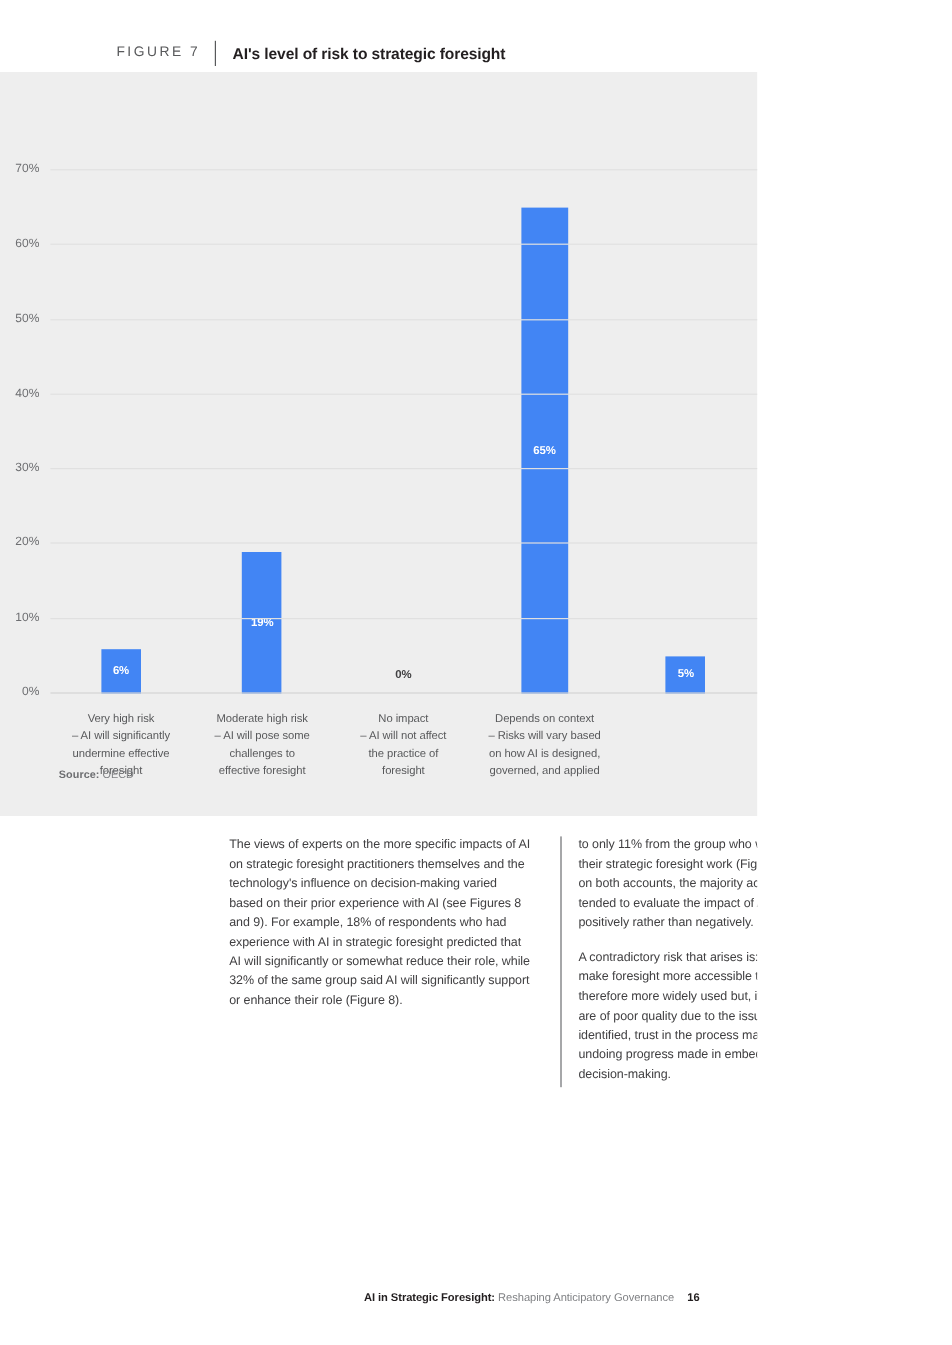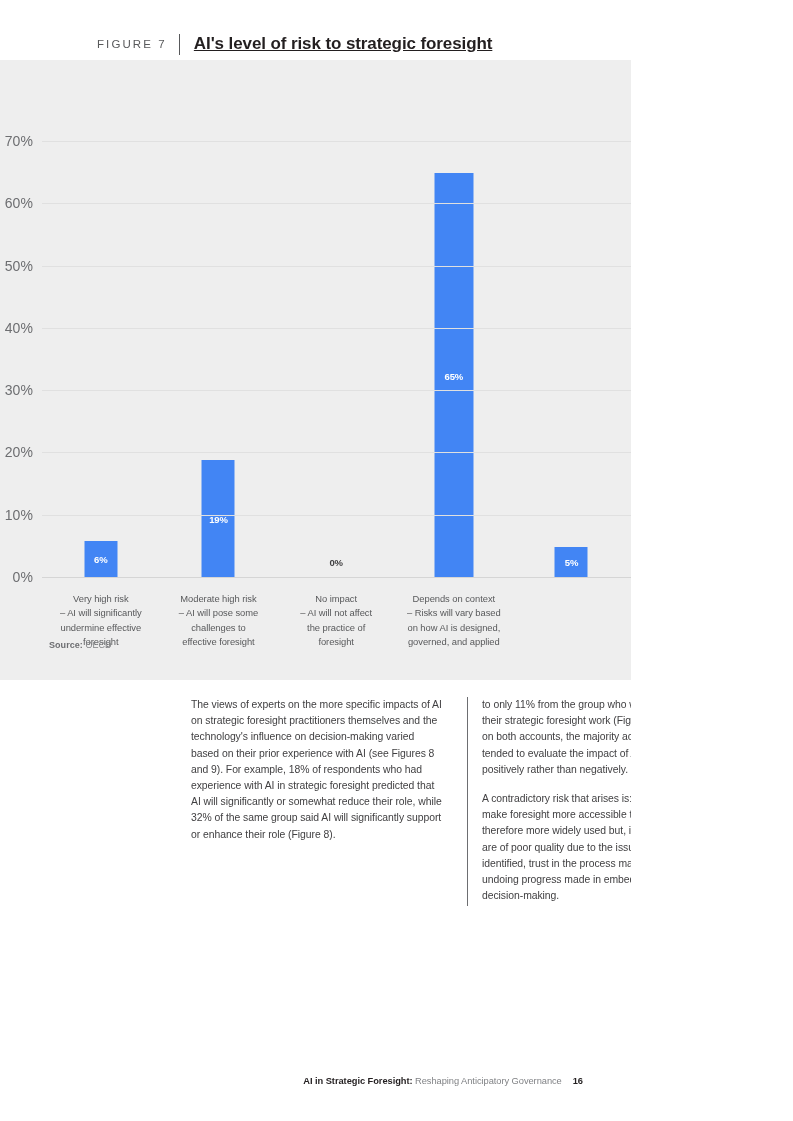--- a/index.html
+++ b/index.html
@@ -35,25 +35,24 @@
     color: #58595b;
     font-weight: 400;
   }
   .fig-divider {
     width: 1px;
     height: 21px;
     background: #58595b;
     margin: 0 14px 0 12px;
   }
   .fig-title {
-    font-size: 17px;
+    font-size: 13px;
     font-weight: 700;
     color: #231f20;
     letter-spacing: -0.1px;
-    text-decoration: underline;
   }
 
   
   .chart-panel {
     position: absolute;
     left: 0;
     top: 60px;
     width: 793px;
     height: 620px;
     background: #eeeeee;
@@ -87,21 +86,21 @@
     height: 1px;
     background: #e0e0e0;
   }
   .gridline.axis-zero { background: #d5d5d5; }
 
   .ytick {
     position: absolute;
     right: 100%;
     margin-right: 9px;
     transform: translateY(-50%);
-    font-size: 14px;
+    font-size: 10px;
     color: #6d6e71;
     white-space: nowrap;
     letter-spacing: 0.1px;
   }
 
   .bars {
     position: absolute;
     left: 0;
     top: 0;
     width: 100%;

